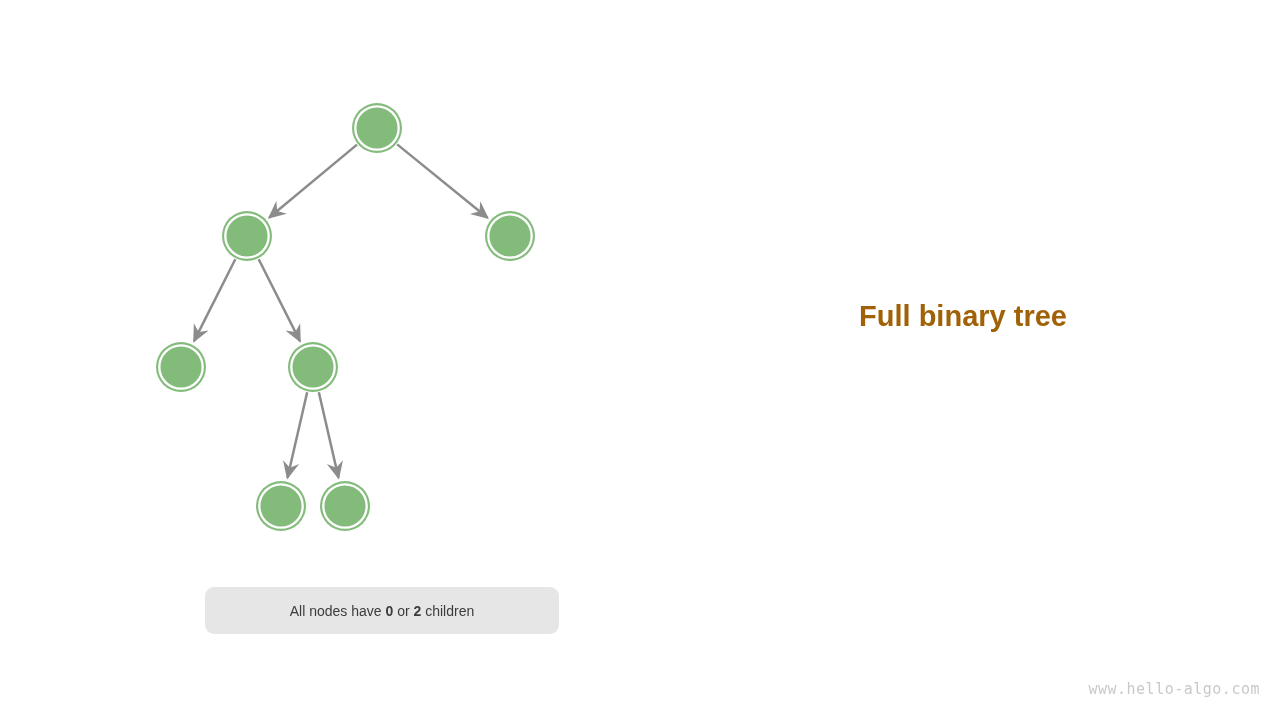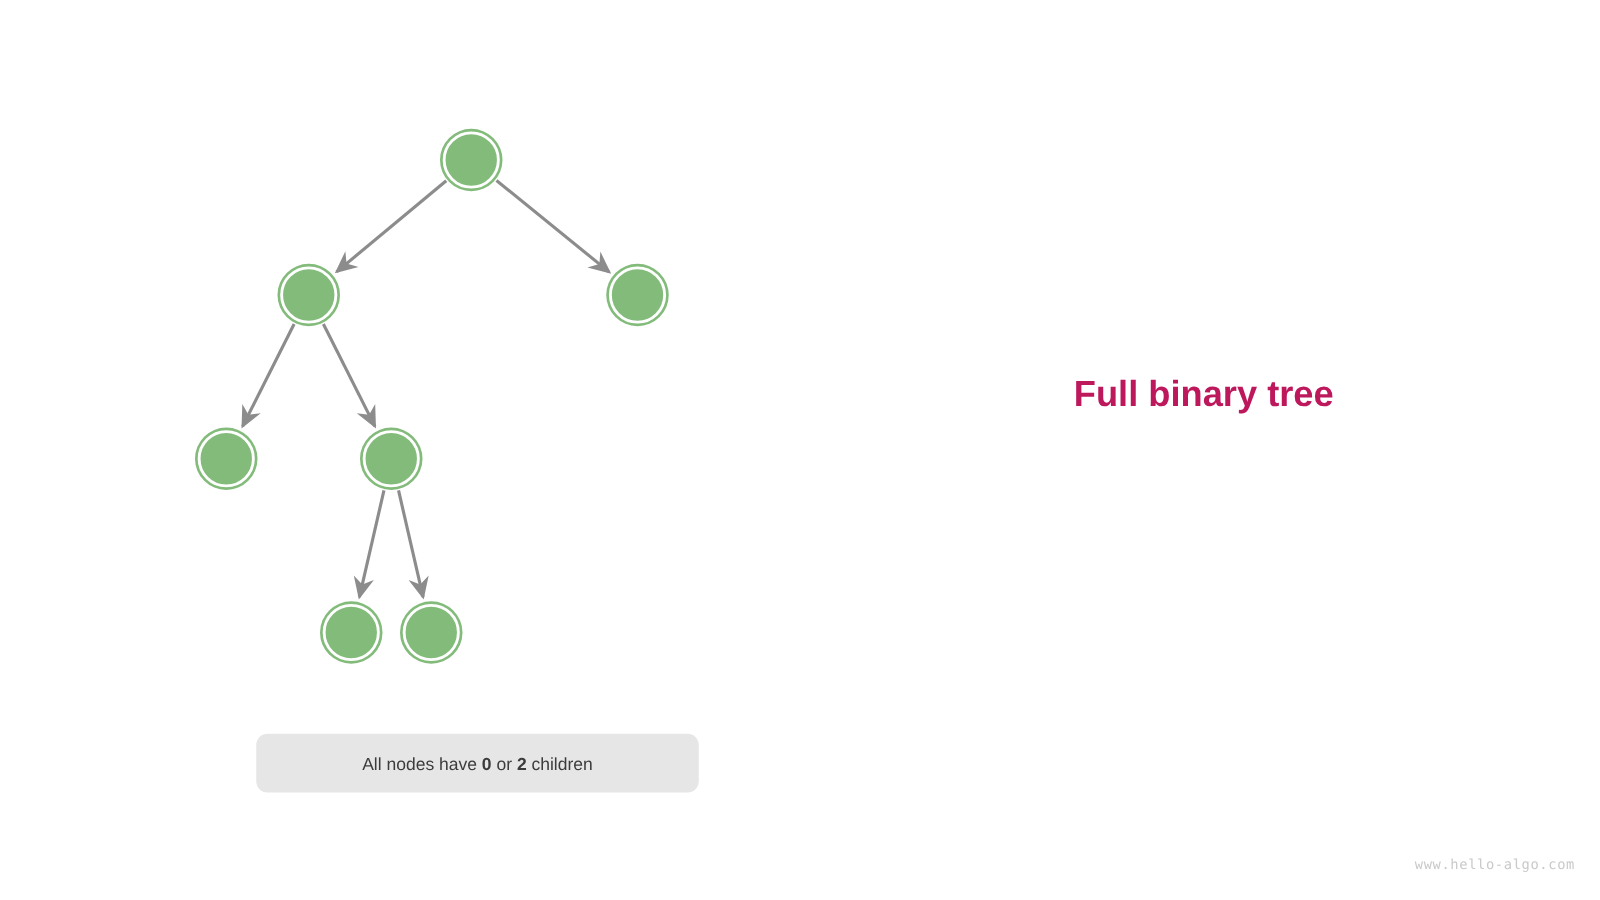--- a/index.html
+++ b/index.html
@@ -20,21 +20,21 @@
     left: 0;
     top: 0;
   }
   .diagram-title {
     position: absolute;
     left: 963px;
     top: 300px;
     transform: translateX(-50%);
     font-size: 29px;
     font-weight: bold;
-    color: #be185d;
+    color: #a16207;
     white-space: nowrap;
     line-height: 1.15;
   }
   .caption-pill {
     position: absolute;
     left: 205px;
     top: 587px;
     width: 354px;
     height: 47px;
     background: #e6e6e6;
@@ -47,21 +47,21 @@
     white-space: pre;
   }
   .caption-pill b {
     font-weight: bold;
   }
   .watermark {
     position: absolute;
     right: 20px;
     bottom: 22px;
     font-family: "DejaVu Sans Mono", monospace;
-    font-size: 11px;
+    font-size: 15px;
     letter-spacing: 0.5px;
     color: #c9c9c9;
   }
 </style>
 </head>
 <body>
 
 <div class="canvas">
 
   <svg class="tree-svg" width="1280" height="720" viewBox="0 0 1280 720">

